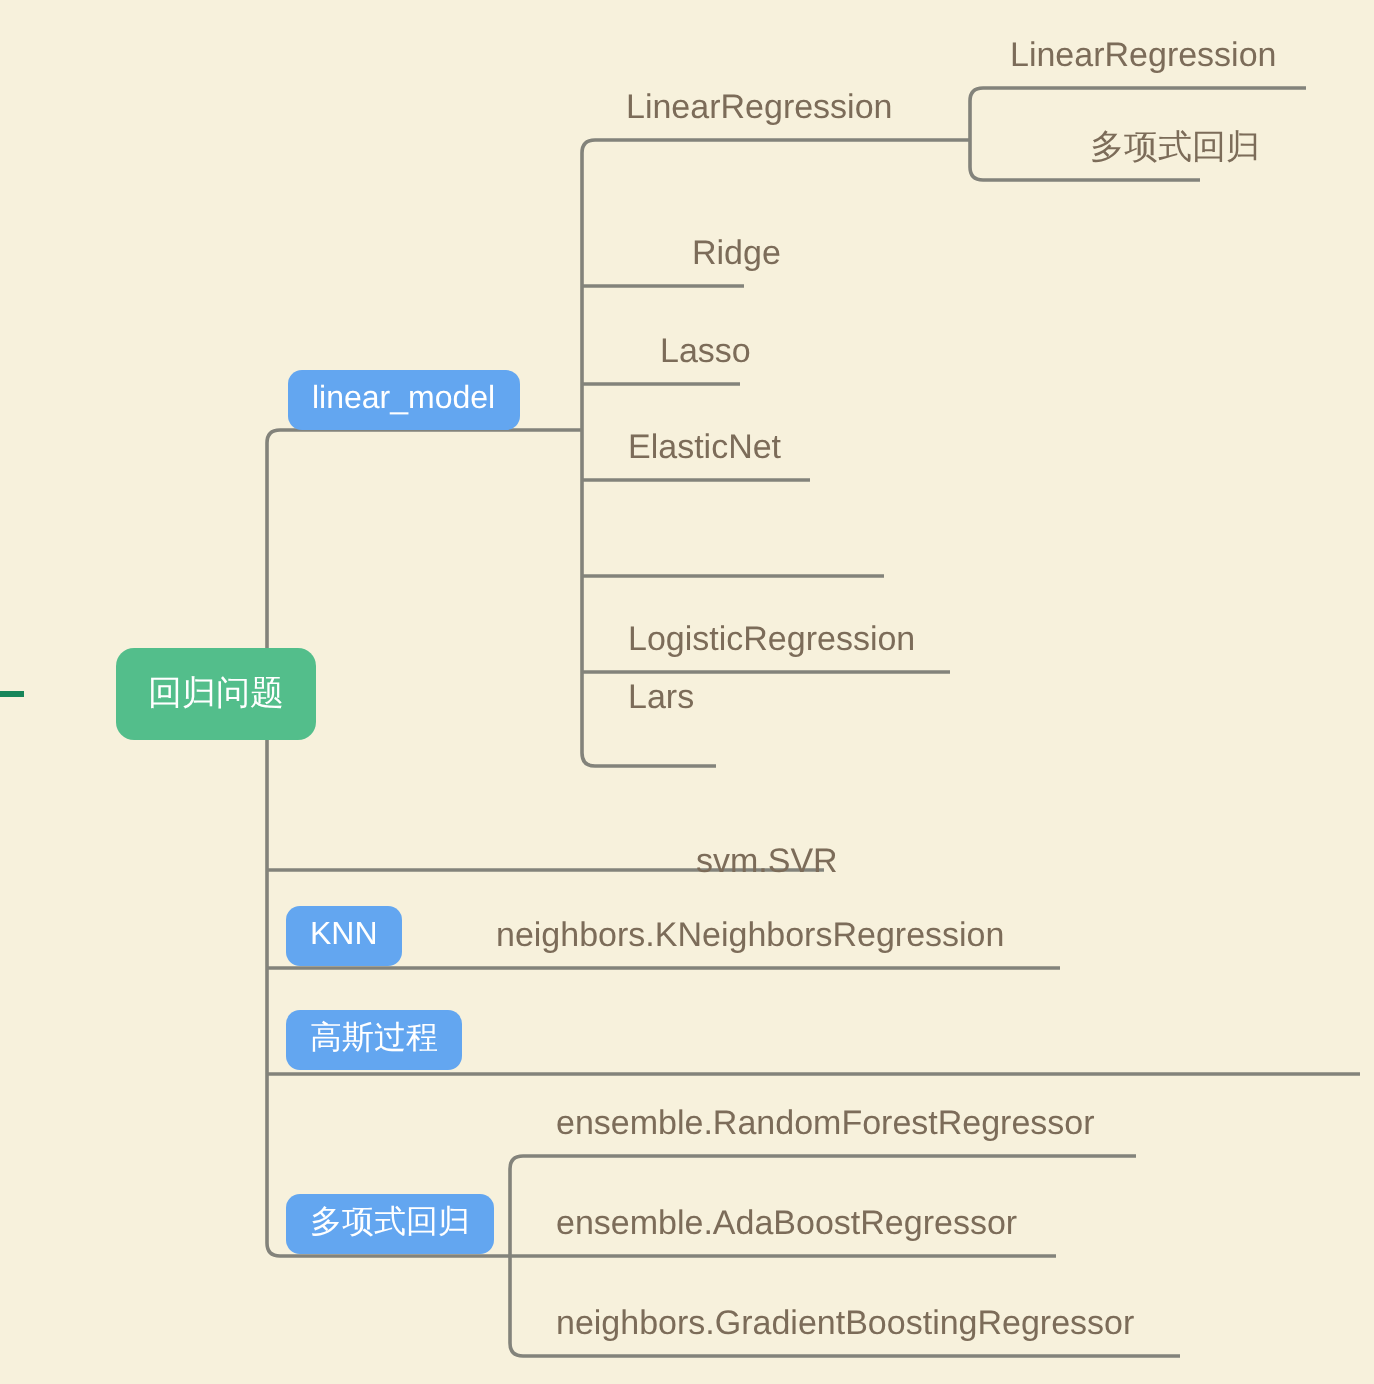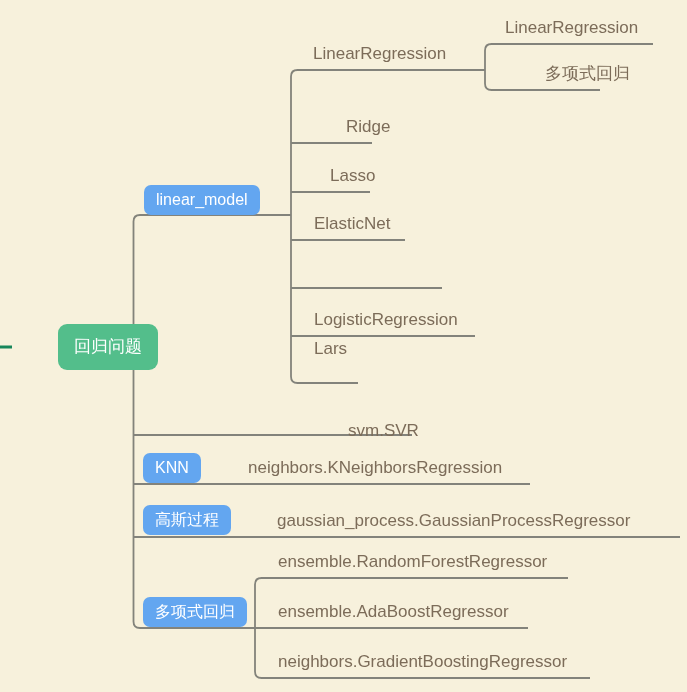--- a/index.html
+++ b/index.html
@@ -68,19 +68,18 @@
   <div class="node leaf-label" style="left:505px;top:18px;">LinearRegression</div>
   <div class="node leaf-label" style="left:505px;top:64px;margin-left:40px;">多项式回归</div>
   <div class="node leaf-label" style="left:314px;top:117px;margin-left:32px;">Ridge</div>
   <div class="node leaf-label" style="left:314px;top:166px;margin-left:16px;">Lasso</div>
   <div class="node leaf-label" style="left:314px;top:214px;">ElasticNet</div>
   <div class="node leaf-label" style="left:314px;top:310px;">LogisticRegression</div>
   <div class="node leaf-label" style="left:314px;top:339px;">Lars</div>
 
   <div class="node leaf-label" style="left:348px;top:409px;margin-top:12px;">svm.SVR</div>
   <div class="node leaf-label" style="left:248px;top:458px;">neighbors.KNeighborsRegression</div>
-  <div class="node leaf-label" style="left:277px;top:511px;">gaussian_process.GaussianProcessRegressor</div>
 
   <div class="node leaf-label" style="left:278px;top:552px;">ensemble.RandomForestRegressor</div>
   <div class="node leaf-label" style="left:278px;top:602px;">ensemble.AdaBoostRegressor</div>
   <div class="node leaf-label" style="left:278px;top:652px;">neighbors.GradientBoostingRegressor</div>
 
 </div>
 
 </body></html>

